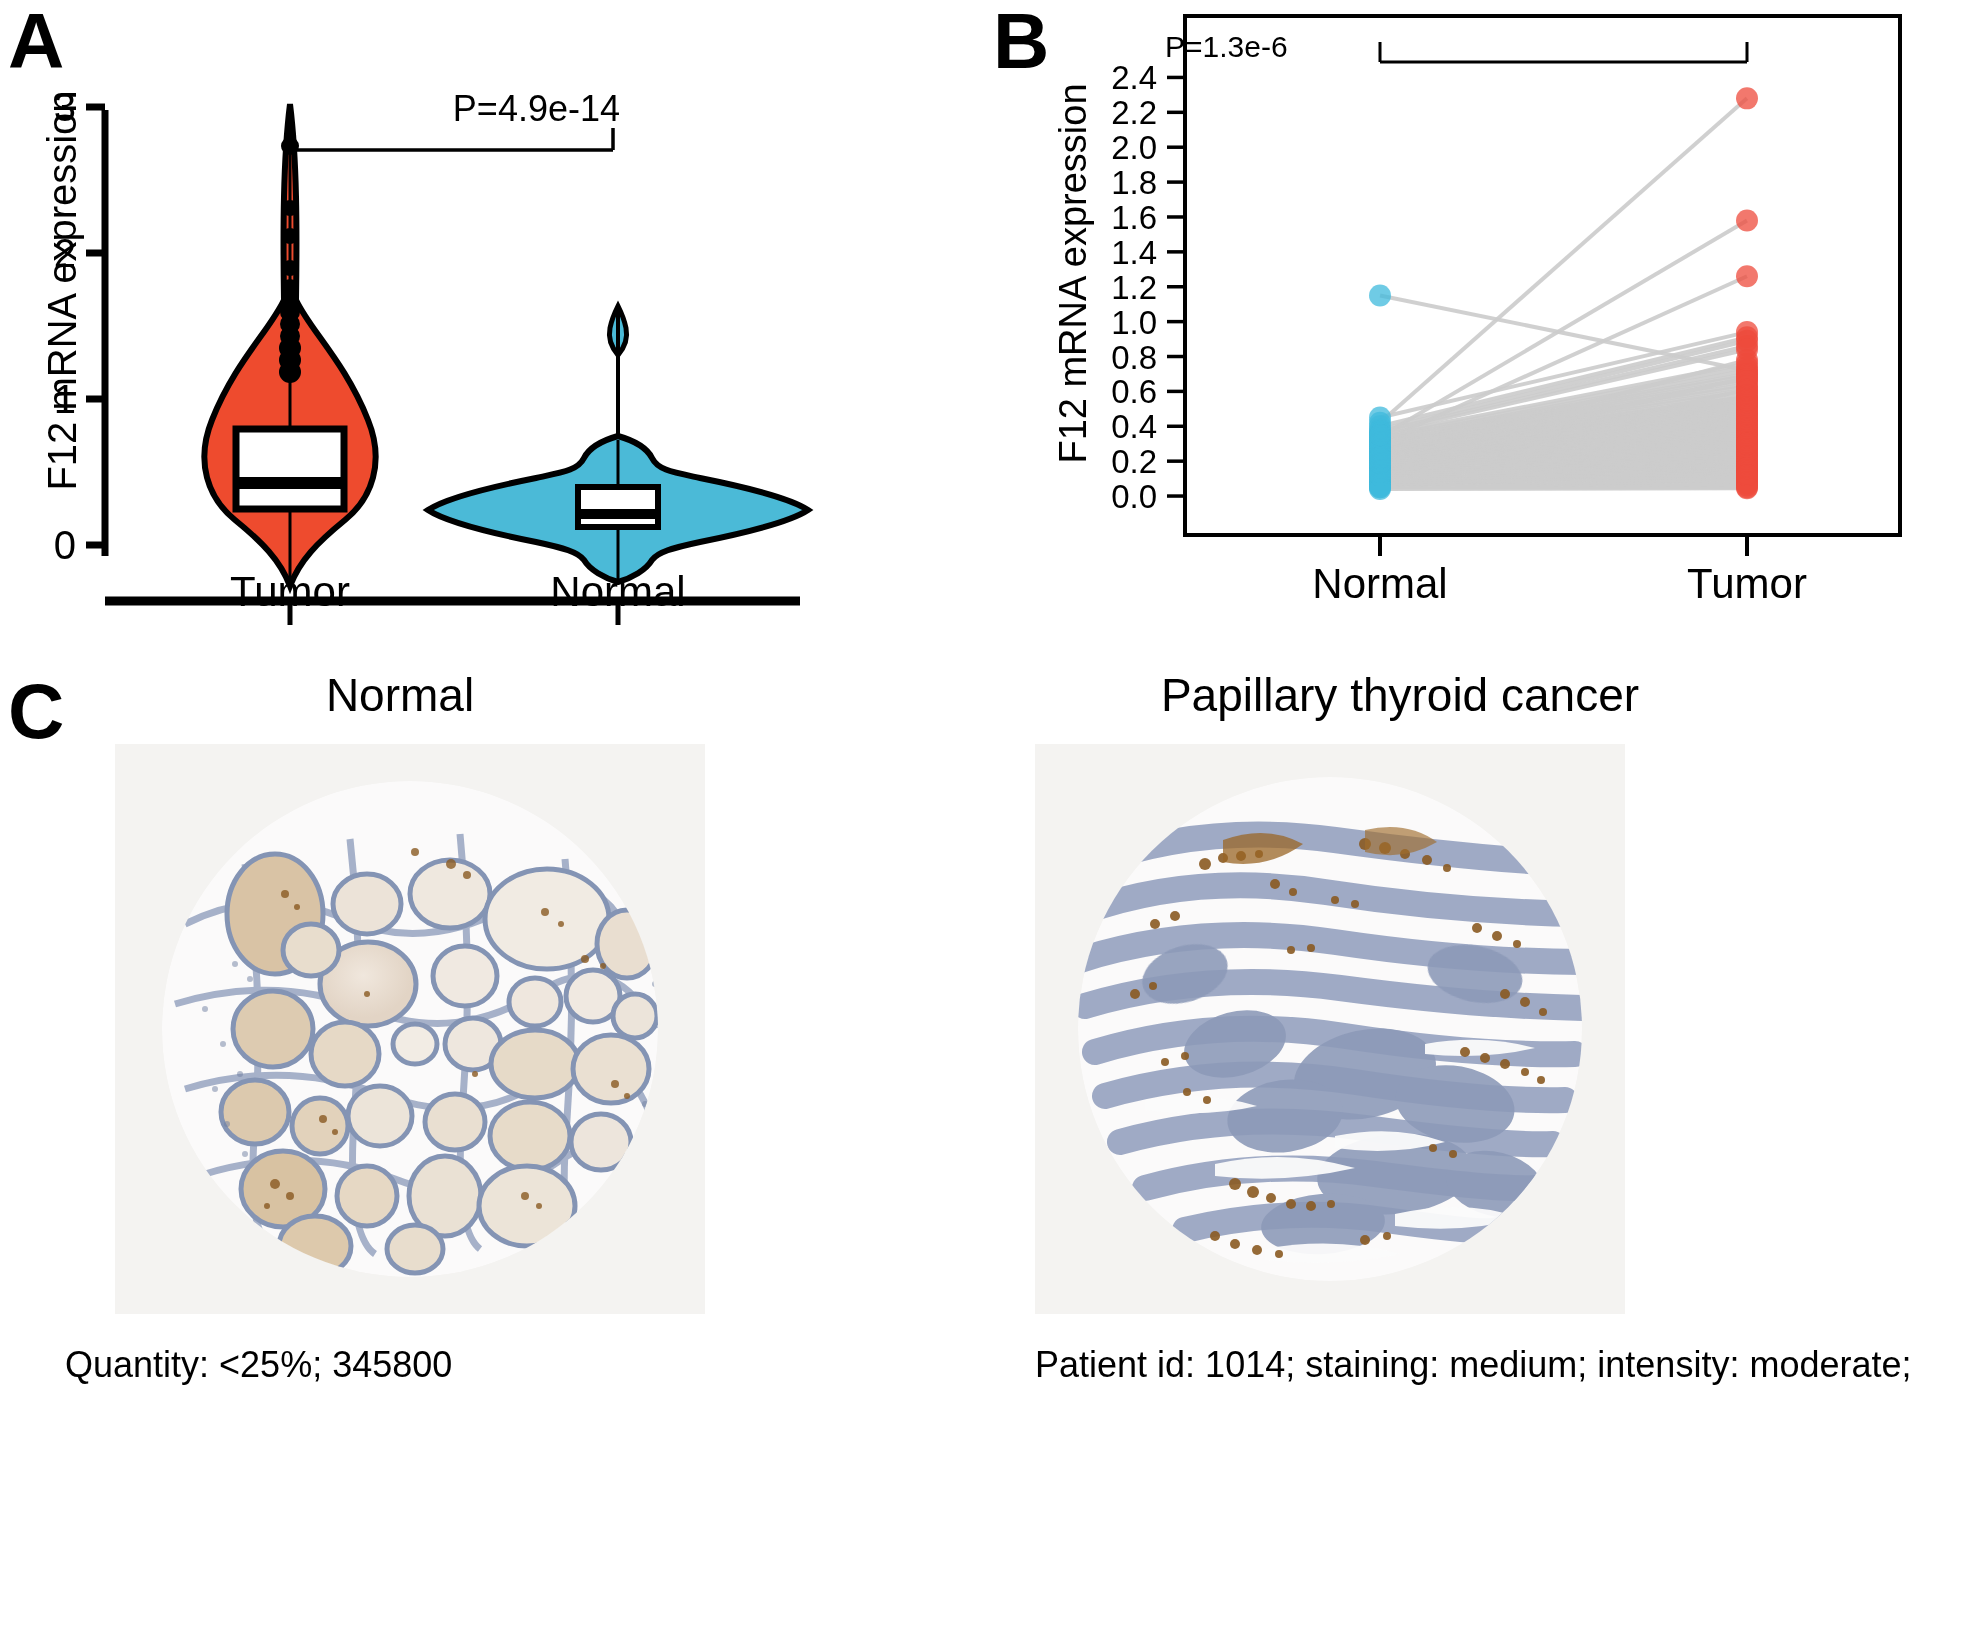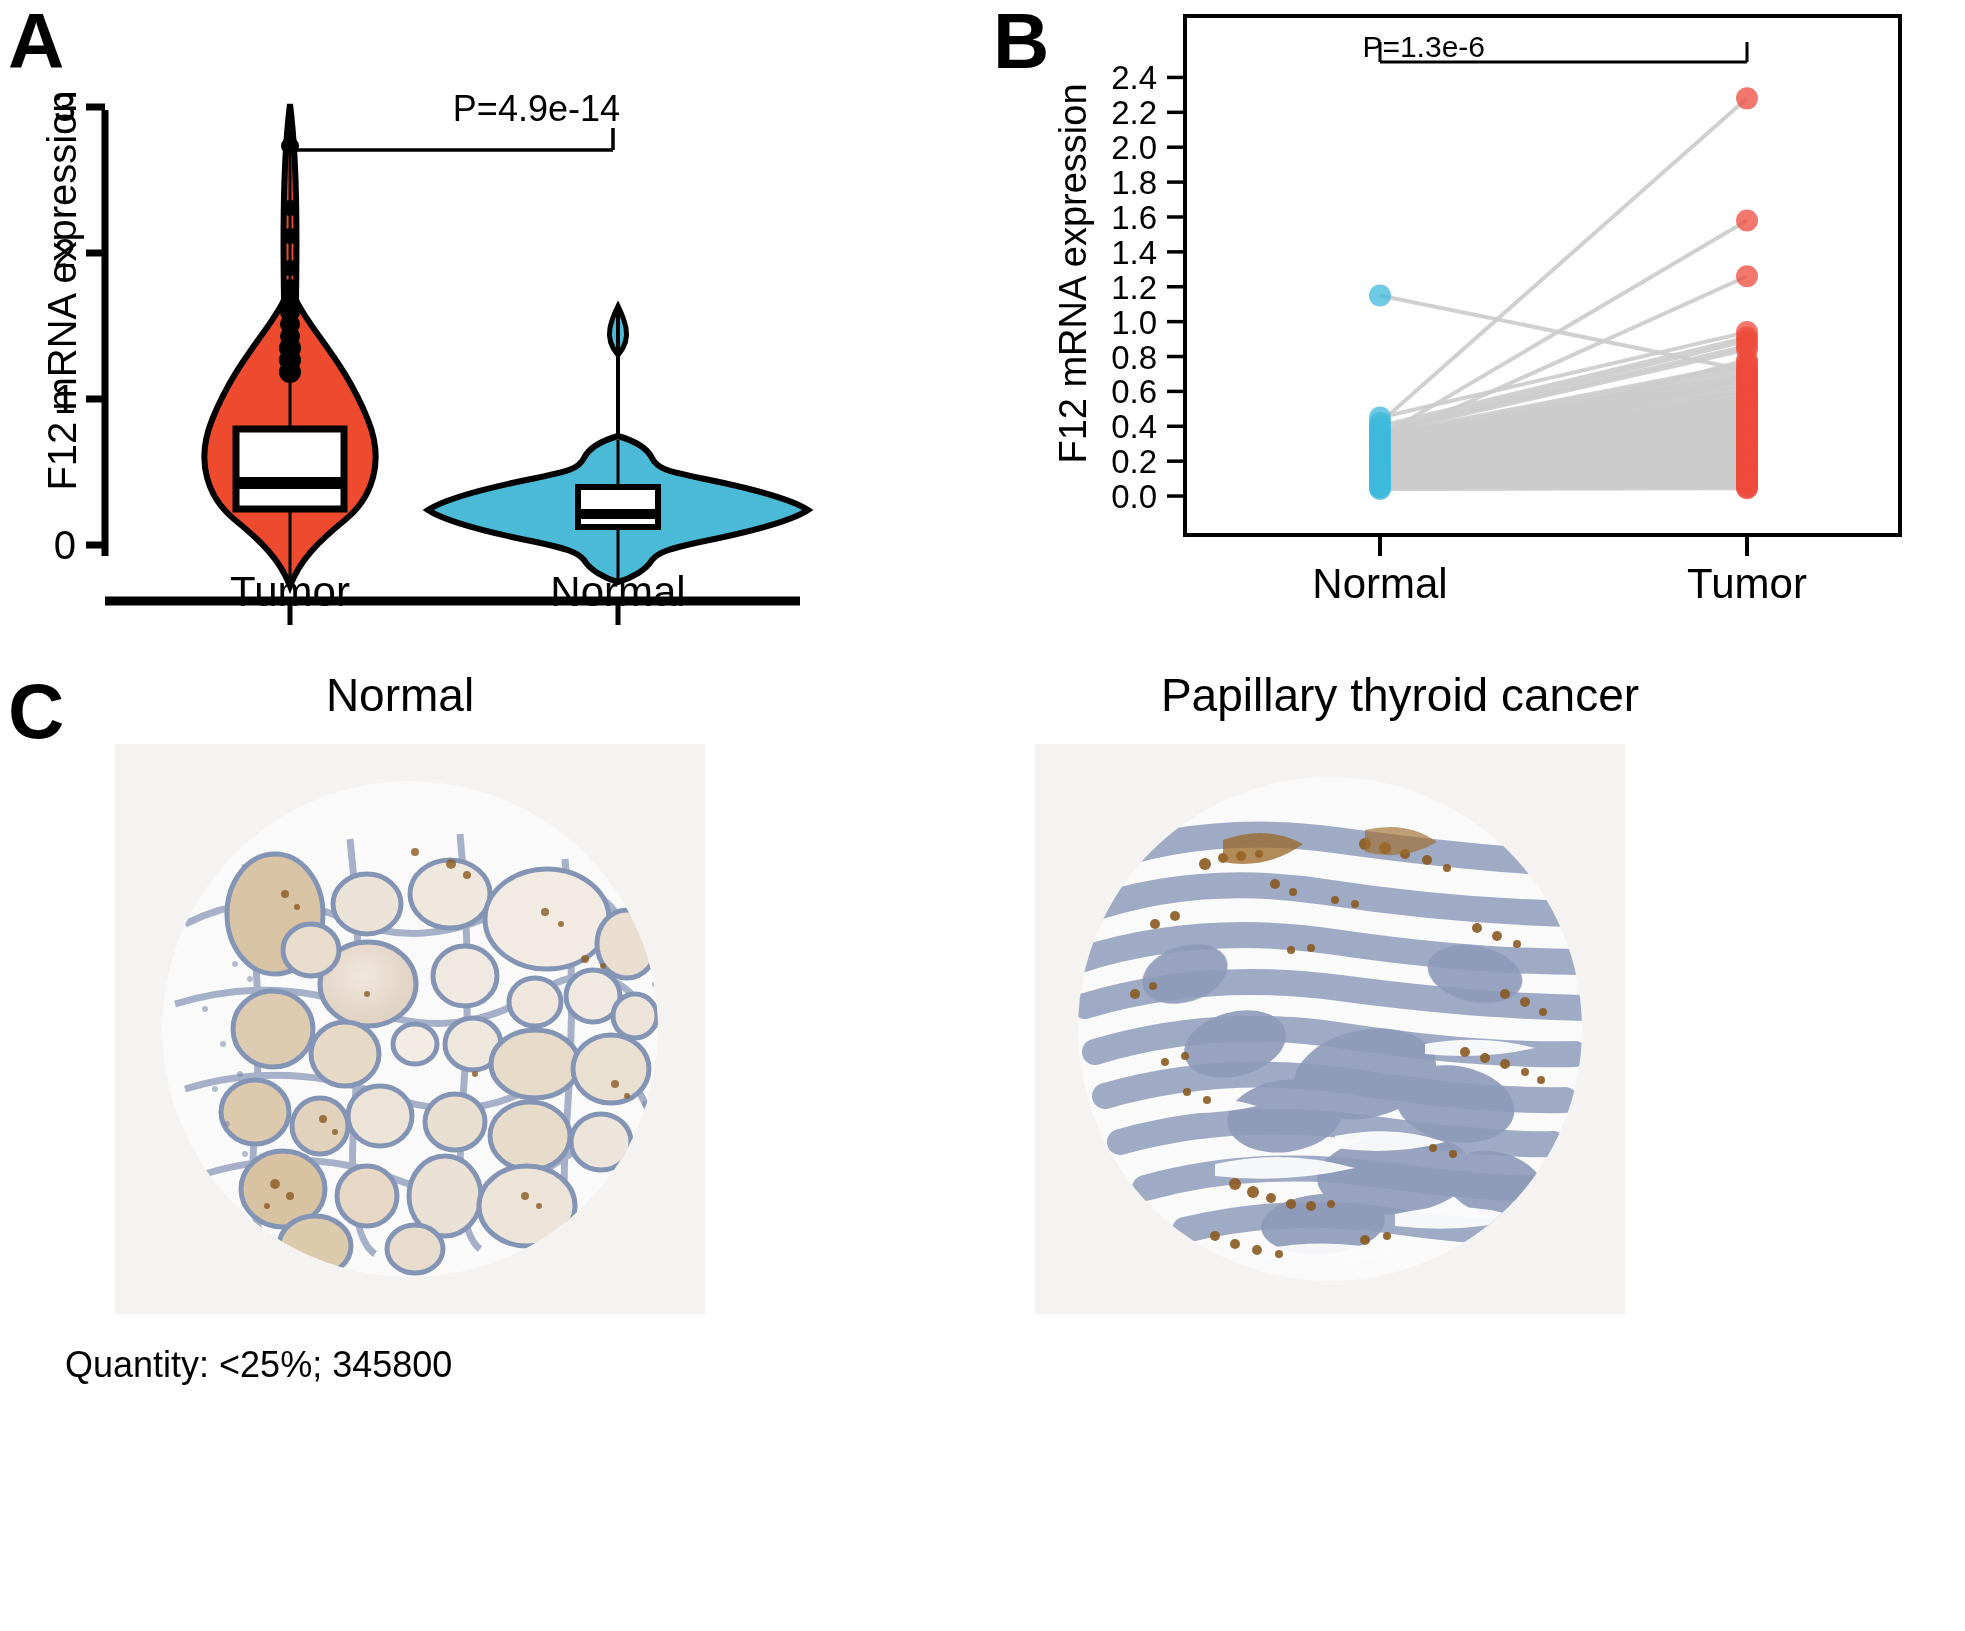--- a/index.html
+++ b/index.html
@@ -16,21 +16,21 @@
   .a-xlab{position:absolute;font-size:42px;top:568px;text-align:center;width:240px;}
   .a-pval{position:absolute;font-size:36px;top:88px;left:300px;width:320px;text-align:right;}
   .a-svg{position:absolute;left:0;top:0;}
 
   
   #panelB{position:absolute;left:985px;top:0;width:980px;height:640px;}
   #panelB .panel-letter{left:8px;top:2px;}
   .b-ylabel{position:absolute;left:-122px;top:252px;width:420px;text-align:center;
             transform:rotate(-90deg);font-size:38px;white-space:nowrap;}
   .b-xlab{position:absolute;font-size:42px;top:560px;text-align:center;width:240px;}
-  .b-pval{position:absolute;font-size:30px;top:30px;left:180px;width:320px;text-align:right;}
+  .b-pval{position:absolute;font-size:30px;top:30px;left:180px;width:320px;text-align:left;}
   .b-svg{position:absolute;left:0;top:0;}
 
   
   #panelC{position:absolute;left:0;top:650px;width:1965px;height:981px;}
   #panelC .panel-letter{left:8px;top:22px;}
   .c-col{position:absolute;top:0;width:900px;}
   .c-col.left{left:35px;}
   .c-col.right{left:1035px;}
   .c-heading{font-size:46px;text-align:center;width:710px;margin:18px 0 0 0;}
   .c-heading.left{margin-left:10px;}
@@ -671,16 +671,17 @@
                 <circle cx="398" cy="404" r="4"></circle>
                   <circle cx="418" cy="410" r="4"></circle>
               </g>
             </g>
 
             <path d="M188 96 Q232 80 268 100 Q232 126 188 118 Z" fill="#9a6526" opacity="0.75"></path>
             <path d="M330 86 Q372 76 402 98 Q368 118 330 108 Z" fill="#a06d2c" opacity="0.65"></path>
           </g>
         </svg>
       </div>
+      <div class="c-caption right">Patient id: 1014; staining: medium; intensity: moderate;</div>
     </div>
   </div>
 
 </div>
 
 </body></html>

